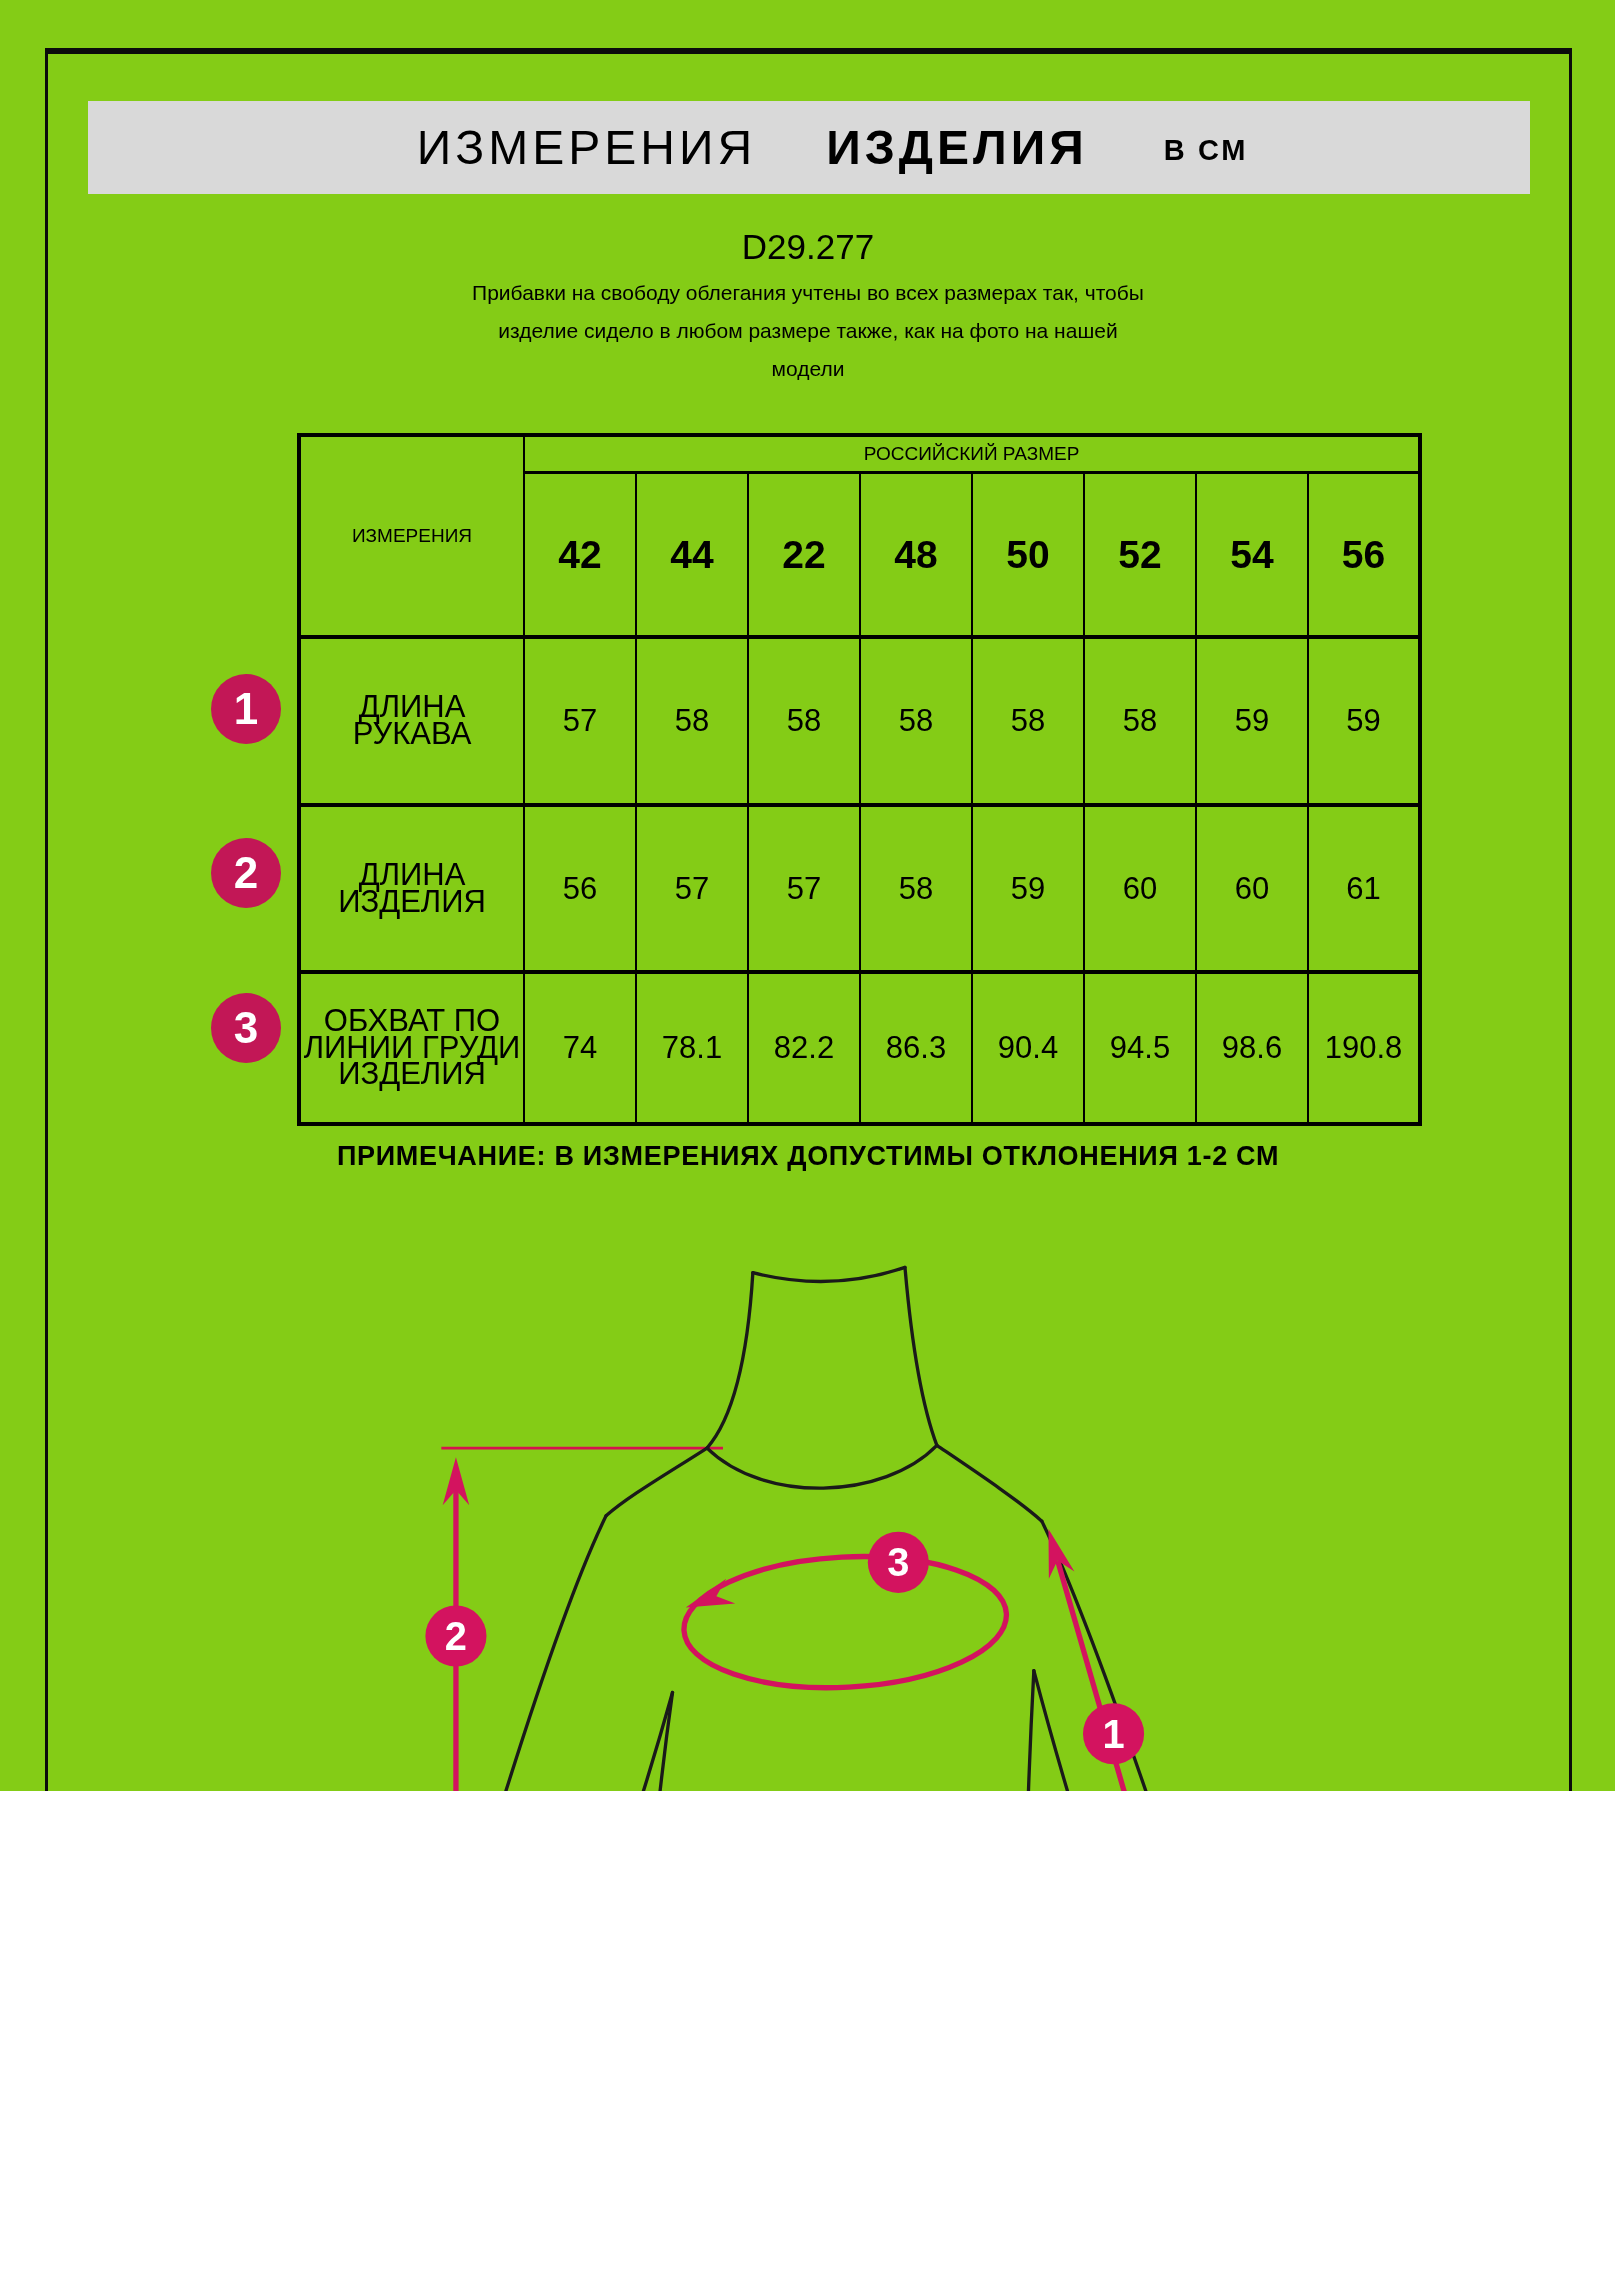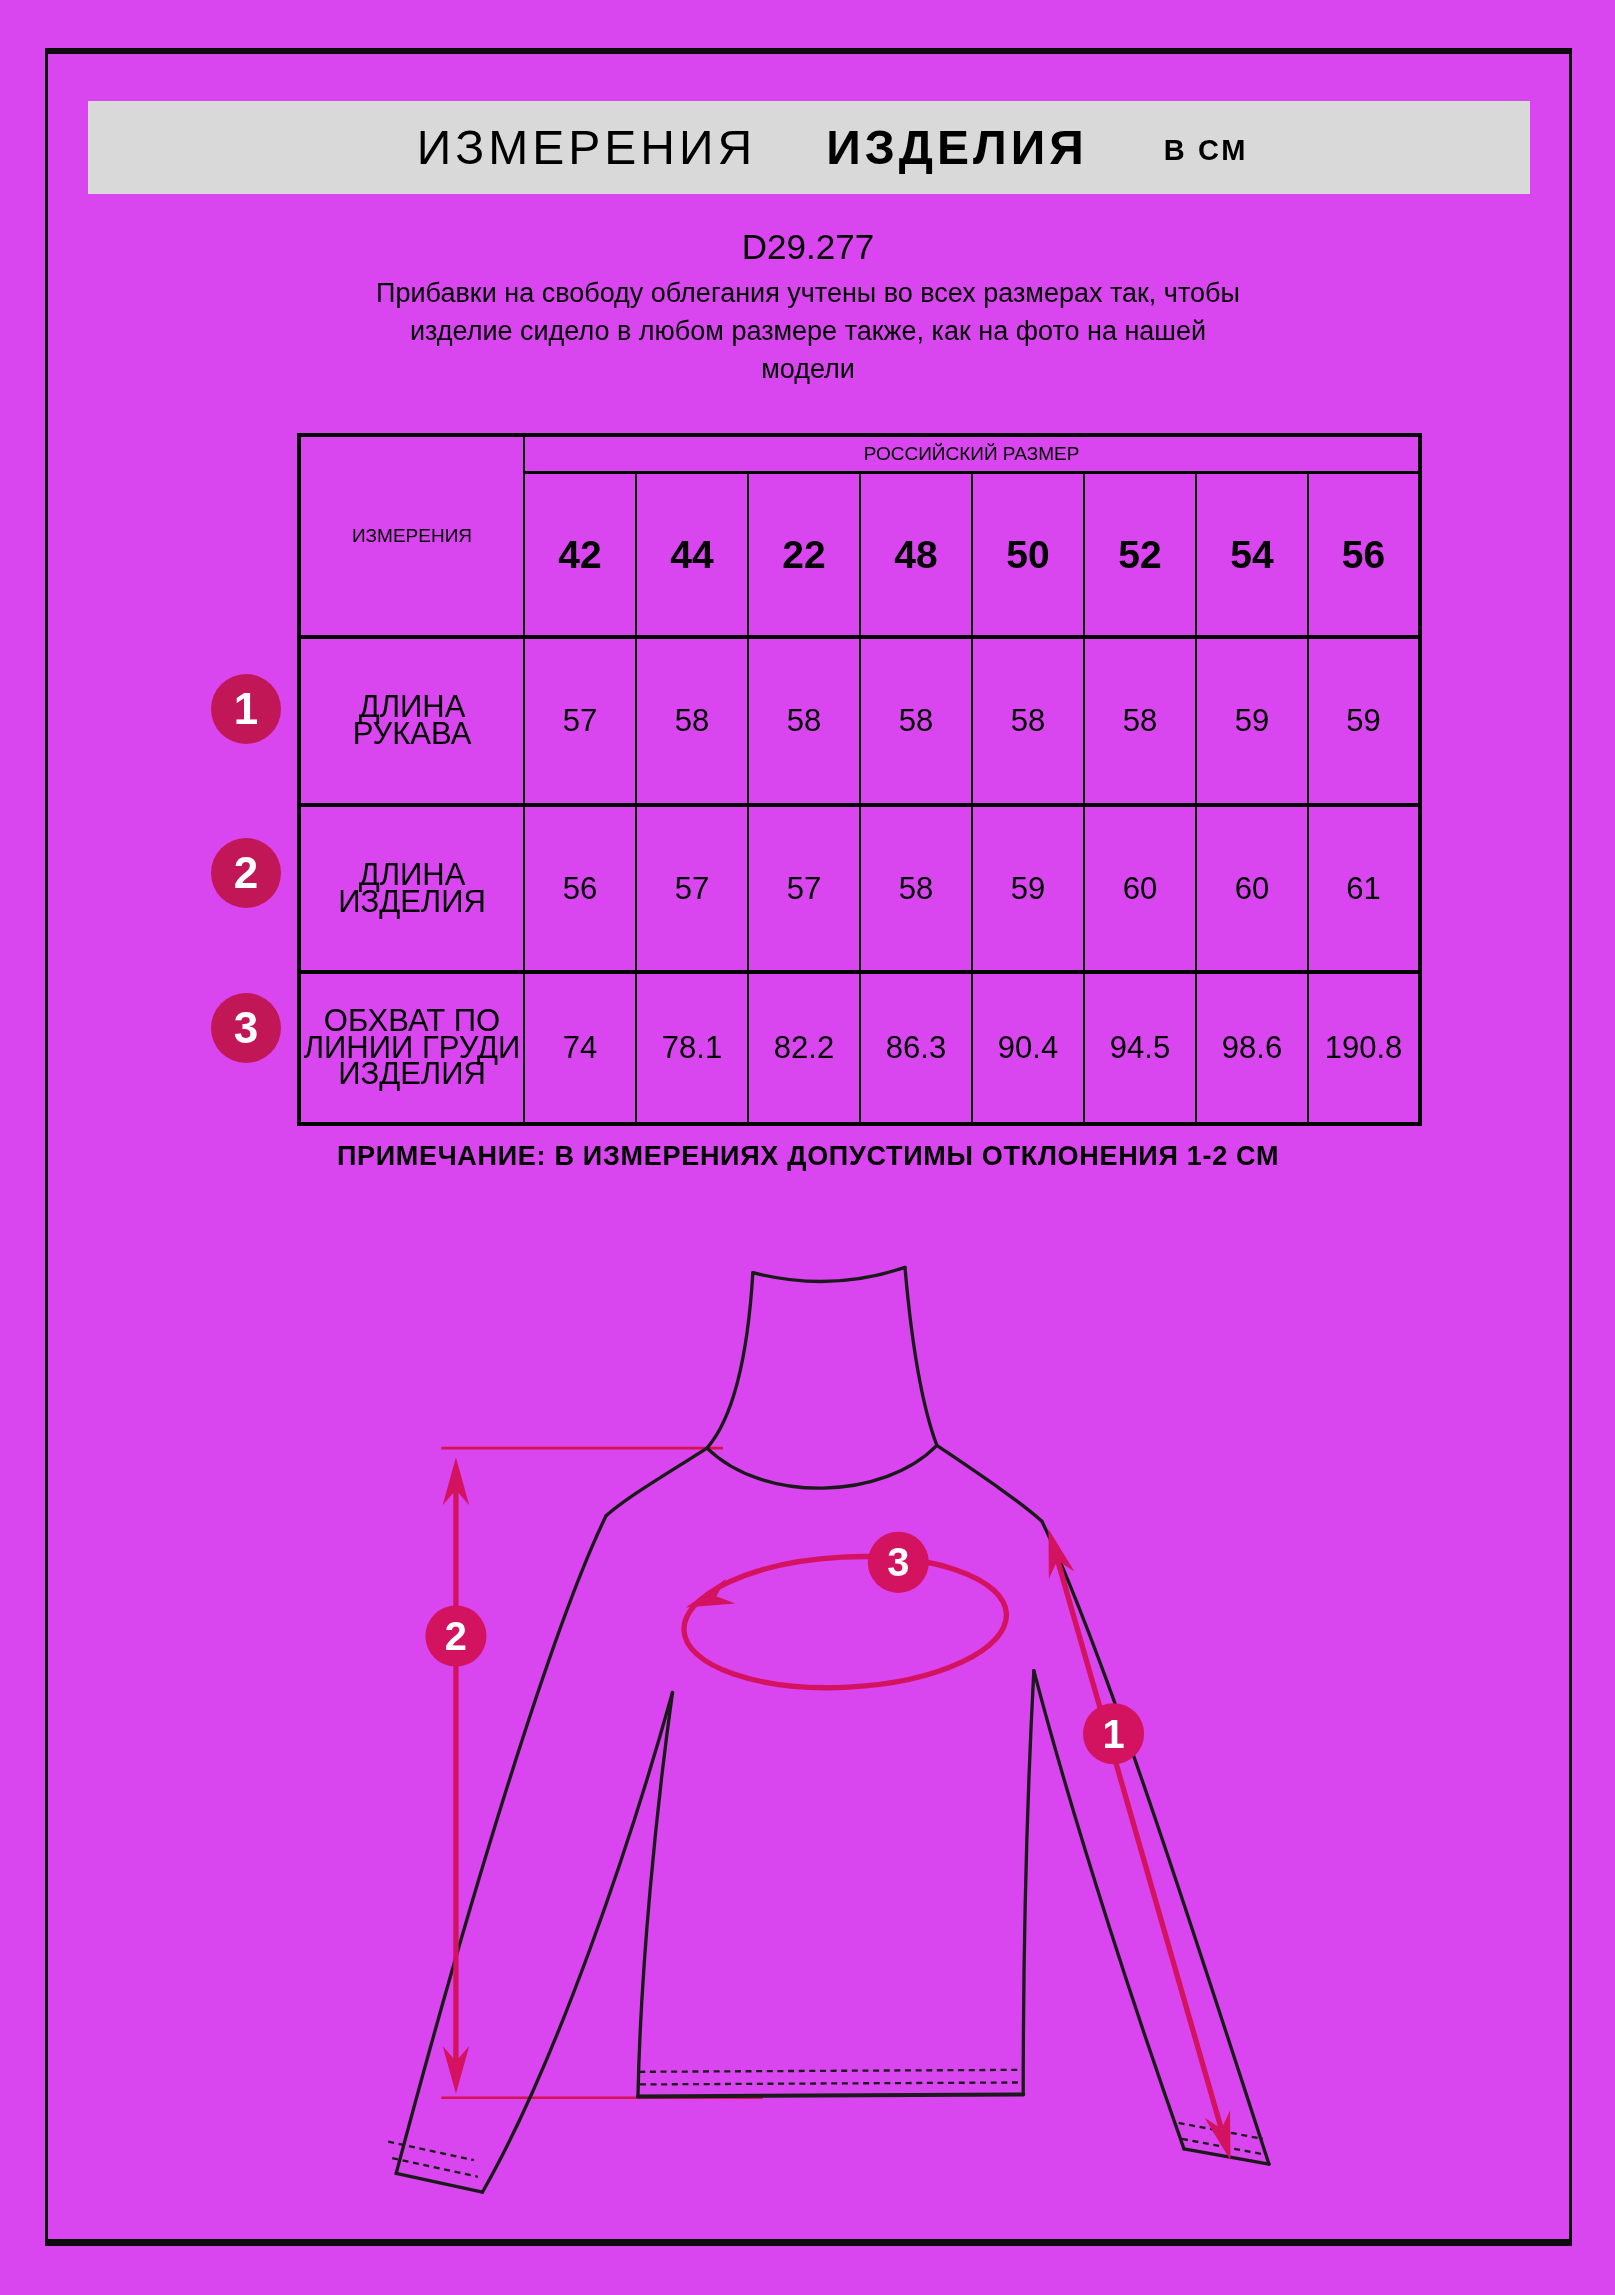--- a/index.html
+++ b/index.html
@@ -1,19 +1,19 @@
 <!DOCTYPE html>
 <html style="font-size:10.6px"><head>
 <meta charset="utf-8">
 <style>
   html,body{margin:0;padding:0;background:#ffffff;}
   .page{
     position:relative;
-    width:1616px;height:2295px;
-    background:#d946ef;
+    width:1616px;height:1791px;
+    background:#84cc16;
     font-family:"Liberation Sans","DejaVu Sans",sans-serif;
     color:#000;
     overflow:hidden;
   }
   .page-border{
     position:absolute;left:45px;top:48px;width:1527px;height:2198px;
     border-style:solid;border-color:#0b0b0b;
     border-width:6px 3.3px 7.3px 3.3px;
     box-sizing:border-box;
   }
@@ -31,21 +31,21 @@
   }
   .title-unit{
     font-size:29px;font-weight:700;letter-spacing:2.7px;margin-left:76px;white-space:nowrap;margin-top:5.3px;
   }
   .product-code{
     position:absolute;left:0;top:227px;width:1616px;
     text-align:center;font-size:35px;font-weight:400;
   }
   .description{
     position:absolute;left:210px;top:274px;width:1196px;
-    text-align:center;font-size:27px;line-height:38px;font-weight:400;
+    text-align:center;font-size:21px;line-height:38px;font-weight:400;
   }
   
   table.size-table{
     position:absolute;left:297px;top:433px;
     border-collapse:collapse;table-layout:fixed;
     border:4px solid #000;
   }
   table.size-table td{
     border:2px solid #000;
     text-align:center;vertical-align:middle;

